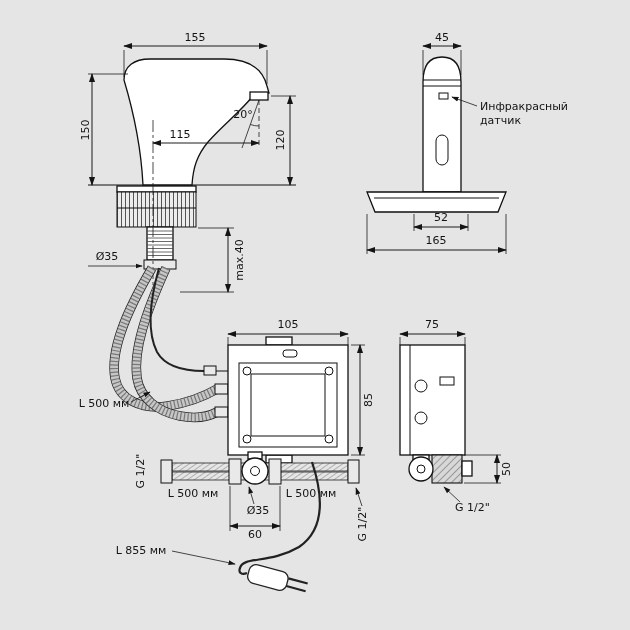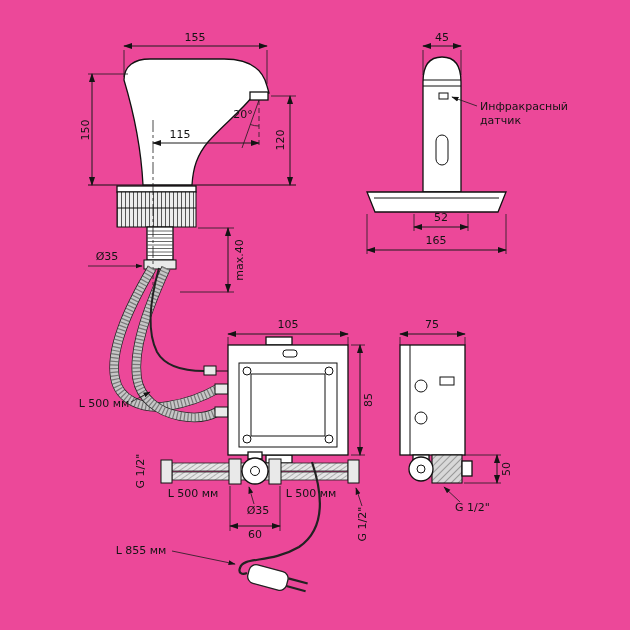--- a/index.html
+++ b/index.html
@@ -1,16 +1,16 @@
 <!DOCTYPE html>
 <html><head>
 <meta charset="utf-8">
 <style>
   html,body { margin:0; padding:0; background:#ffffff; }
-  #canvas { width:630px; height:630px; background:#ec4899; position:relative; overflow:hidden; }
+  #canvas { width:630px; height:630px; background:#e5e5e5; position:relative; overflow:hidden; }
   svg { display:block; }
   .t  { font-family:"DejaVu Sans","Liberation Sans",sans-serif; font-size:11px; fill:#141414; }
   .dim { stroke:#1c1c1c; stroke-width:1; fill:none; }
   .ext { stroke:#1c1c1c; stroke-width:0.8; fill:none; }
   .out { stroke:#111111; stroke-width:1.3; fill:#ffffff; }
   .thin { stroke:#111111; stroke-width:1; fill:none; }
   .metal { stroke:#111111; stroke-width:1; fill:#e9e9e9; }
 </style>
 </head>
 <body>

